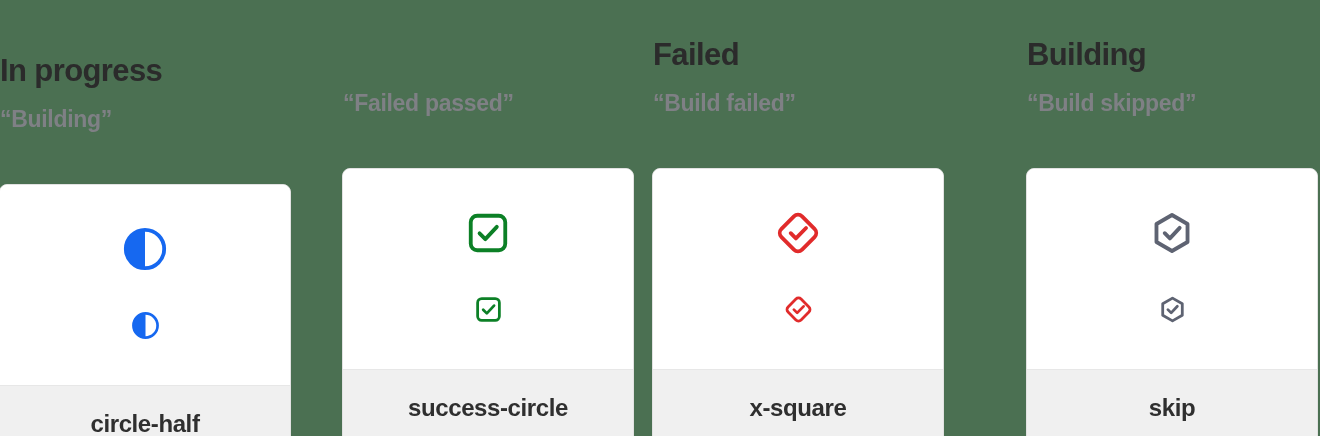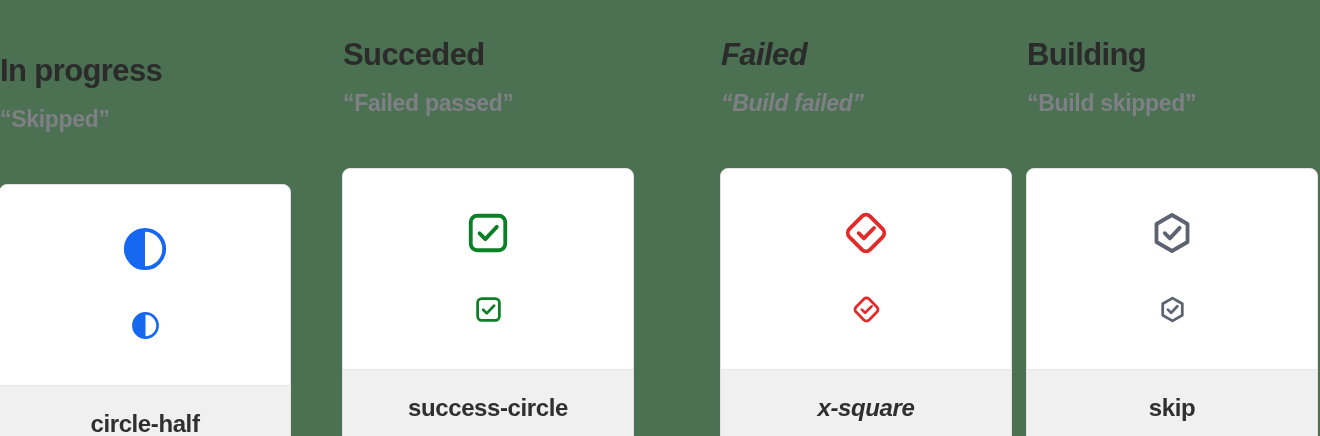--- a/index.html
+++ b/index.html
@@ -26,21 +26,21 @@
   
   .column {
     position: absolute;
     top: 0;
     width: 294px;
     height: 436px;
   }
 
   .col-0 { left: -1px; margin-top: 16px; }
   .col-1 { left: 342px; }
-  .col-2 { left: 720px; font-style: italic; }
+  .col-2 { left: 652px; }
   .col-3 { left: 1026px; }
 
   .col-title {
     position: absolute;
     top: 36px;
     left: 1px;
     font-size: 31px;
     font-weight: bold;
     letter-spacing: -0.6px;
     color: #2b2b2b;
@@ -119,21 +119,21 @@
   .ico-big   { width: 46px; height: 46px; }
   .ico-small { width: 29px; height: 29px; }
 </style>
 </head>
 <body>
 
 <div class="board">
 
   <div class="column col-0">
     <div class="col-title">In progress</div>
-    <div class="col-sub">“Skipped”</div>
+    <div class="col-sub">“Building”</div>
 
     <div class="card">
       <div class="card-body">
 
         <div class="icon-slot big">
           <svg class="ico ico-big" viewBox="0 0 24 24">
             <circle cx="12" cy="12" r="10" fill="#ffffff" stroke="#1668f0" stroke-width="2"></circle>
             <path d="M12 2 A10 10 0 0 0 12 22 Z" fill="#1668f0"></path>
           </svg>
         </div>
@@ -146,21 +146,20 @@
         </div>
 
       </div>
       <div class="card-foot">
         <span class="card-foot-label">circle-half</span>
       </div>
     </div>
   </div>
 
   <div class="column col-1">
-    <div class="col-title">Succeded</div>
     <div class="col-sub">“Failed passed”</div>
 
     <div class="card">
       <div class="card-body">
 
         <div class="icon-slot big">
           <svg class="ico ico-big" viewBox="0 0 24 24">
             <rect x="3" y="3" width="18" height="18" rx="3.4" ry="3.4" fill="none" stroke="#0c8026" stroke-width="2"></rect>
             <path d="M7.6 12.2 L10.6 15.2 L16.6 8.8" fill="none" stroke="#0c8026" stroke-width="2" stroke-linecap="round" stroke-linejoin="round"></path>
           </svg>

